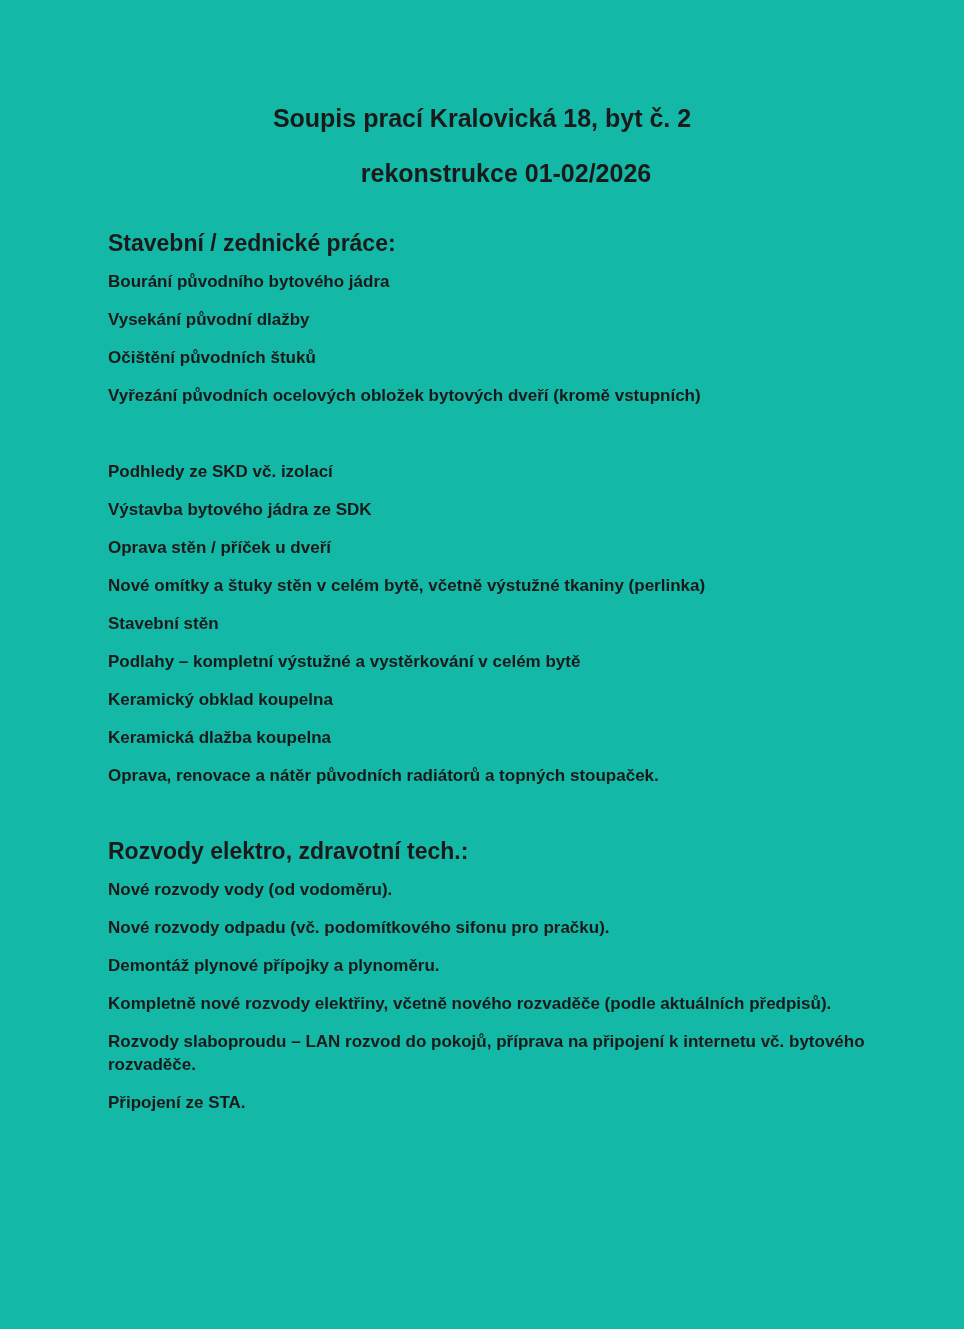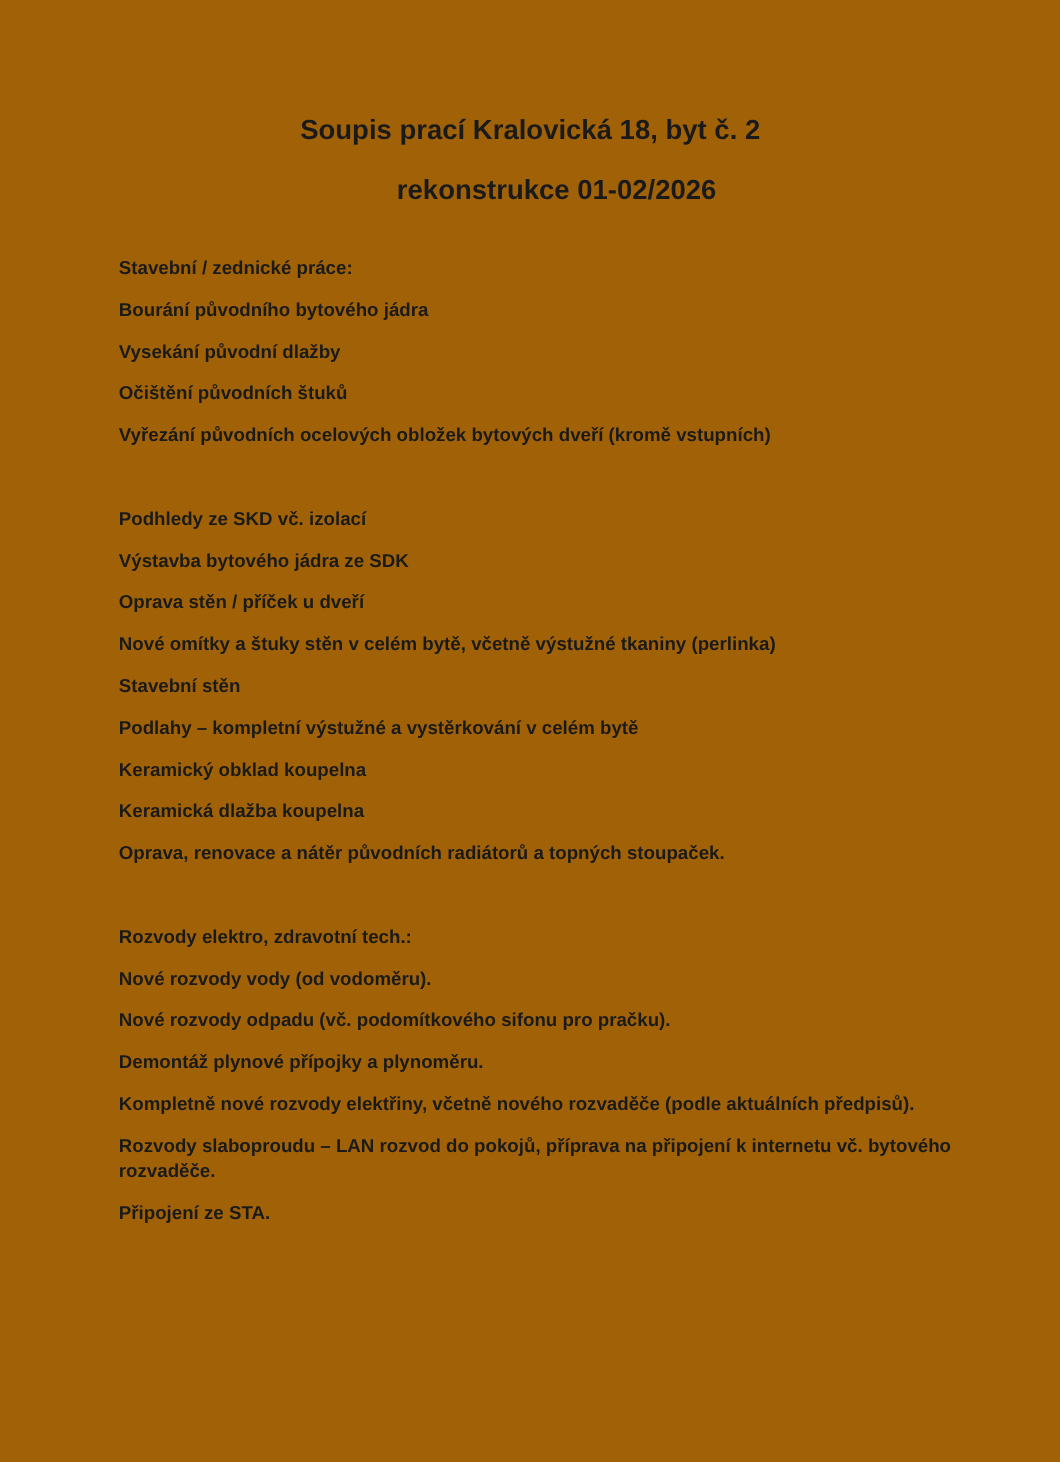--- a/index.html
+++ b/index.html
@@ -11,21 +11,21 @@
     width: 964px;
     height: 1329px;
     font-family: "Liberation Sans", "DejaVu Sans", sans-serif;
     color: #1a1a1a;
     overflow: hidden;
   }
   .page {
     box-sizing: border-box;
     width: 964px;
     height: 1329px;
-    background: #a16207;
+    background: #14b8a6;
     padding-top: 103px;
     overflow: hidden;
   }
   .title-block {
     width: 964px;
     text-align: center;
   }
   .doc-title {
     margin: 0;
     font-size: 25px;
@@ -38,21 +38,21 @@
     font-weight: 700;
     line-height: 30px;
     padding-left: 48px;
   }
   .body-block {
     box-sizing: border-box;
     padding: 44px 36px 0 108px;
   }
   .section-heading {
     margin: 0 0 15px 0;
-    font-size: 17px;
+    font-size: 23px;
     font-weight: 700;
     line-height: 23px;
   }
   .para {
     margin: 0 0 15px 0;
     font-size: 17px;
     font-weight: 700;
     line-height: 23px;
     white-space: pre-line;
   }

